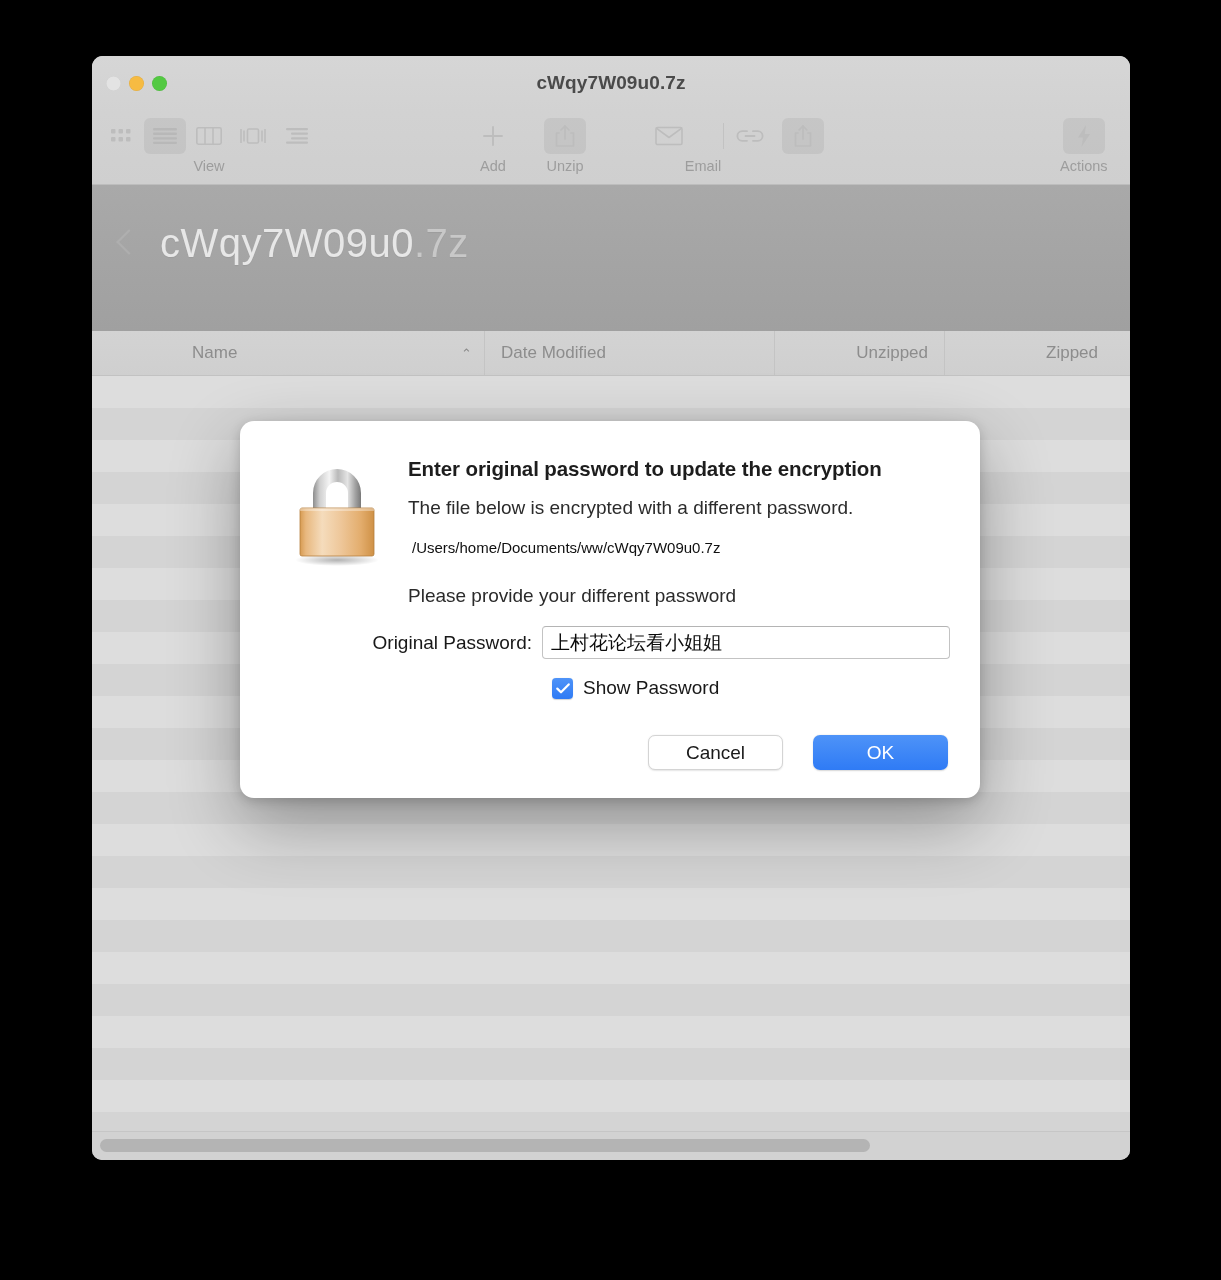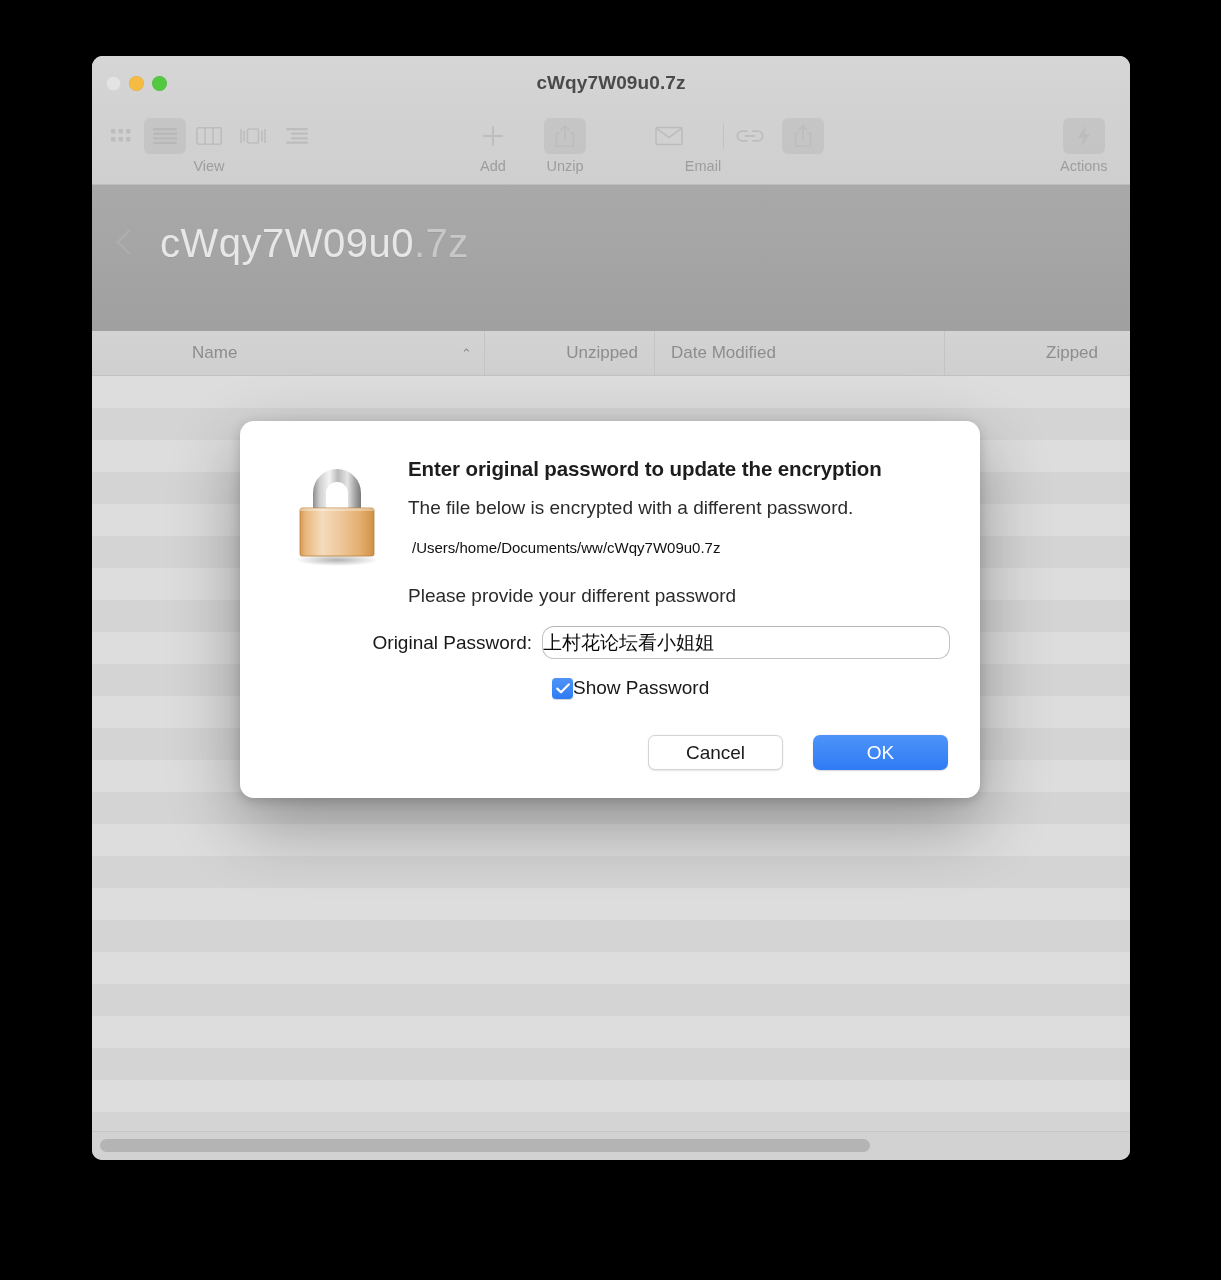--- a/index.html
+++ b/index.html
@@ -277,35 +277,36 @@
     font-size: 19px;
     color: #181818;
     box-sizing: border-box;
   }
   .pw-input {
     width: 408px;
     height: 33px;
     box-sizing: border-box;
     border: 1px solid #c3c3c3;
     border-top-color: #b4b4b4;
-    border-radius: 12px;
+    border-radius: 4px;
     background: #ffffff;
     font-family: Liberation Serif, serif;
     font-size: 19px;
     color: #0a0a0a;
-    padding: 0 0;
+    padding: 0 8px;
     outline: none;
   }
 
   .check-row {
     position: absolute;
     left: 312px;
     top: 256px;
     display: flex;
     align-items: center;
+    gap: 10px;
   }
   .checkbox {
     width: 21px;
     height: 21px;
     border-radius: 4px;
     background: linear-gradient(180deg, #4e93f8 0%, #2f7bf5 100%);
     display: flex;
     align-items: center;
     justify-content: center;
     box-shadow: 0 0.5px 1px rgba(0,0,0,0.18);
@@ -512,25 +513,25 @@
     <div class="hero">
       <div class="hero-back"></div>
       <div class="hero-title"><span>cWqy7W09u0</span><span class="ext">.7z</span></div>
     </div>
 
     <div class="col-header">
       <div class="col col-name">
         <span>Name</span>
         <span class="sort-caret">⌃</span>
       </div>
+      <div class="col col-date">
+        <span>Date Modified</span>
+      </div>
       <div class="col col-unzip">
         <span>Unzipped</span>
-      </div>
-      <div class="col col-date">
-        <span>Date Modified</span>
       </div>
       <div class="col col-zipped">
         <span>Zipped</span>
       </div>
     </div>
 
     <div class="list-body"></div>
 
     <div class="h-scroll">
       <div class="h-scroll-thumb"></div>

